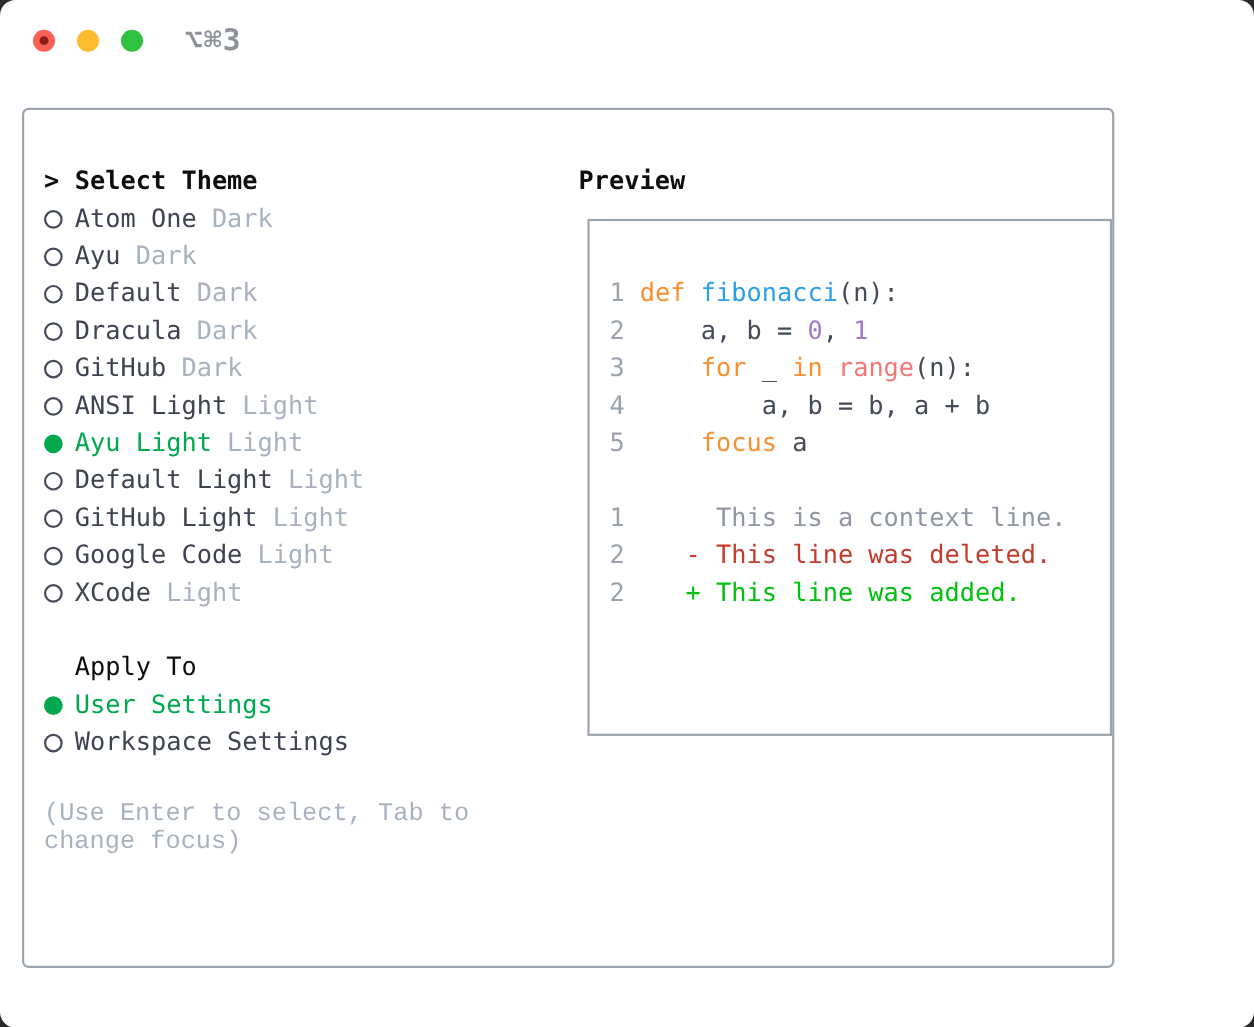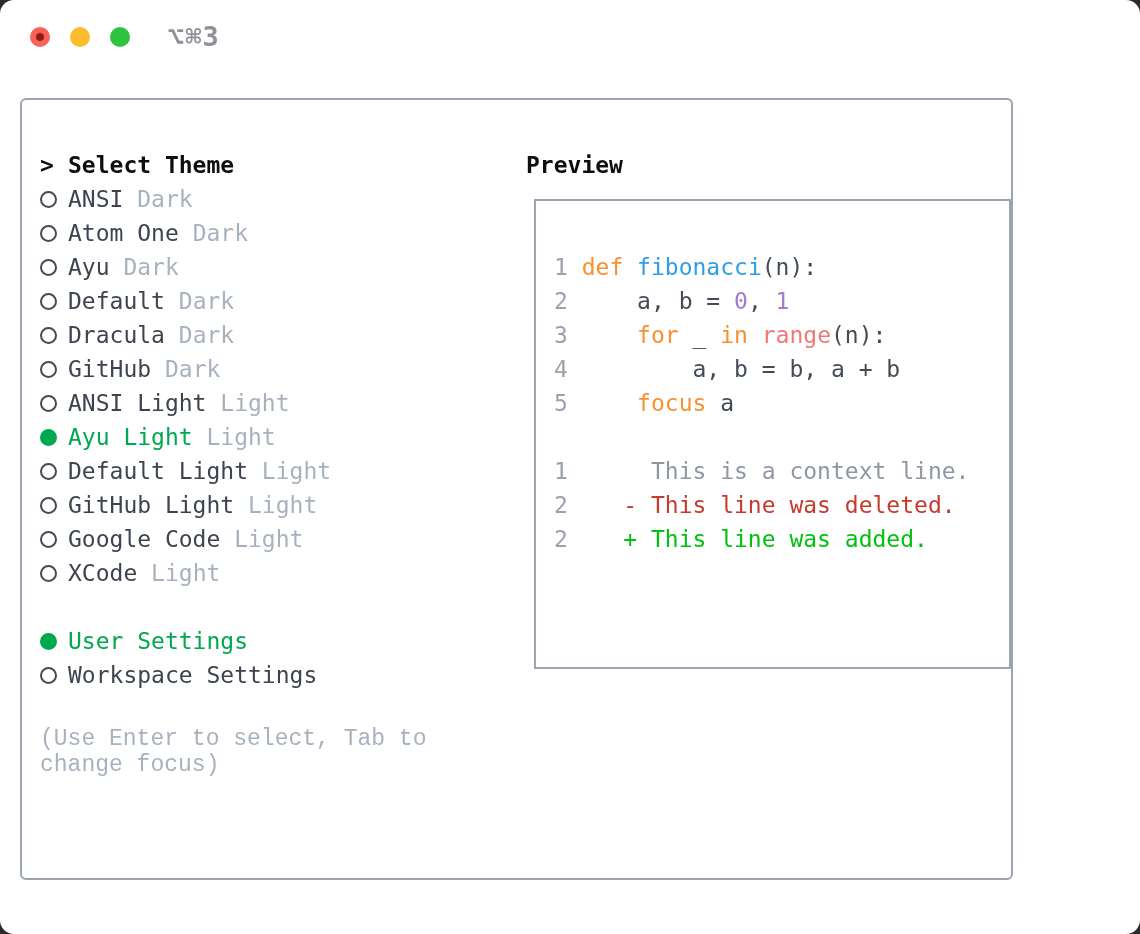--- a/index.html
+++ b/index.html
@@ -111,26 +111,20 @@
         <span class="prompt">&gt;</span>
       </span>
       <span class="rowtext section-title">Select Theme</span>
     </div>
 
     <div>
         <div class="row option">
           <span class="marker">
             <span class="radio"></span>
           </span>
-          <span class="rowtext"><span class="t-name">ANSI</span><span class="t-var"> Dark</span></span>
-        </div>
-        <div class="row option">
-          <span class="marker">
-            <span class="radio"></span>
-          </span>
           <span class="rowtext"><span class="t-name">Atom One</span><span class="t-var"> Dark</span></span>
         </div>
         <div class="row option">
           <span class="marker">
             <span class="radio"></span>
           </span>
           <span class="rowtext"><span class="t-name">Ayu</span><span class="t-var"> Dark</span></span>
         </div>
         <div class="row option">
           <span class="marker">
@@ -182,20 +176,24 @@
         </div>
         <div class="row option">
           <span class="marker">
             <span class="radio"></span>
           </span>
           <span class="rowtext"><span class="t-name">XCode</span><span class="t-var"> Light</span></span>
         </div>
       </div>
 
     <div class="apply-block">
+      <div class="row">
+        <span class="marker"></span>
+        <span class="rowtext apply-title">Apply To</span>
+      </div>
       <div>
           <div class="row option selected">
             <span class="marker">
               <span class="radio on"></span>
             </span>
             <span class="rowtext"><span class="t-name">User Settings</span></span>
           </div>
           <div class="row option">
             <span class="marker">
               <span class="radio"></span>

